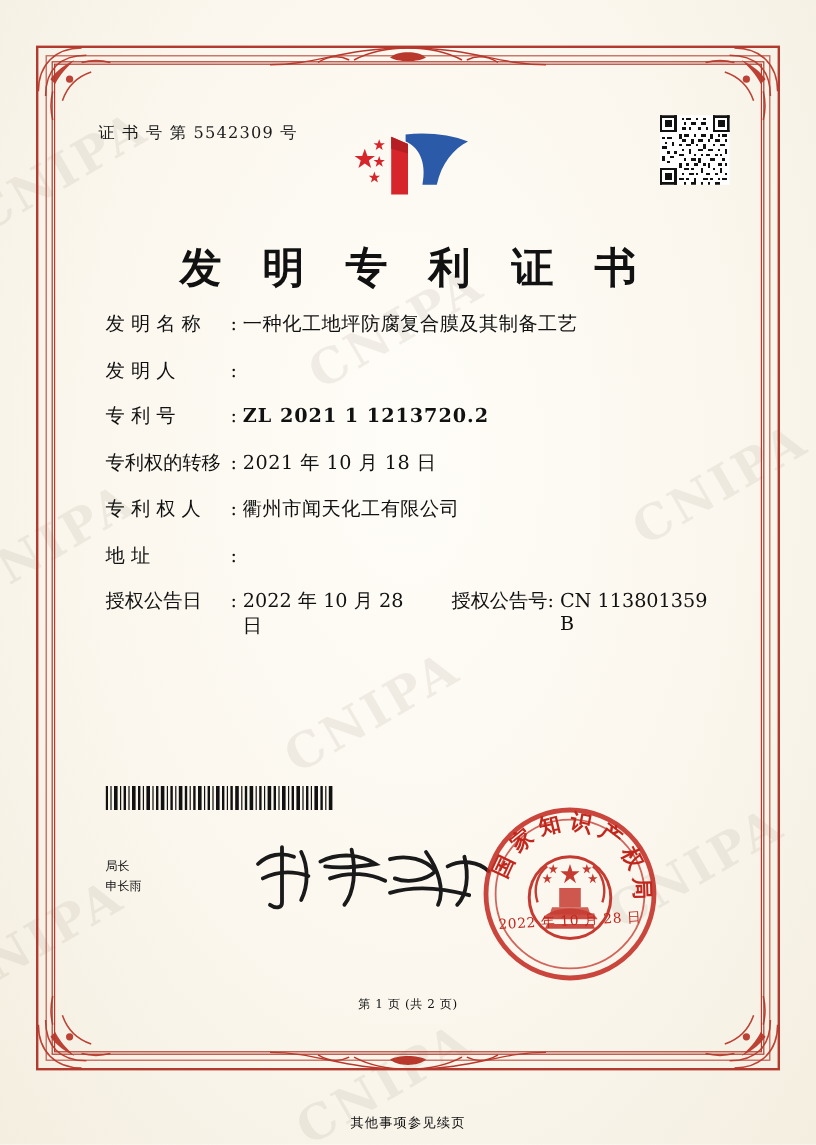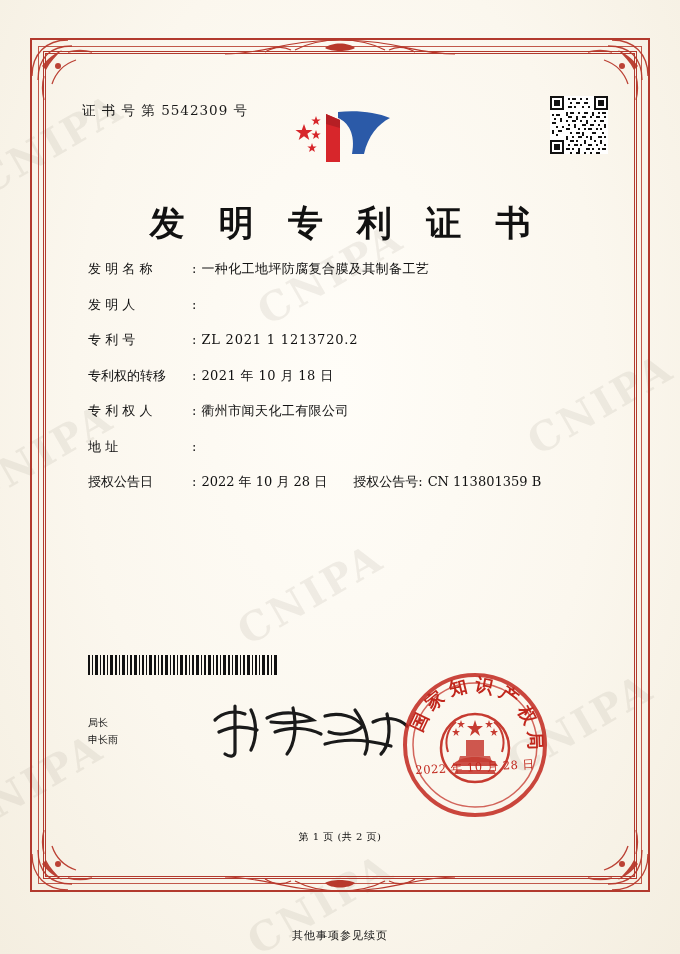--- a/index.html
+++ b/index.html
@@ -135,39 +135,39 @@
   }
 
   .fields {
     position: absolute;
     left: 28px; right: 20px; top: 190px;
   }
   .field-row {
     display: flex;
     align-items: baseline;
     margin-bottom: 17.5px;
-    font-size: 13px;
+    font-size: 16px;
     color: #111;
     font-family: "DejaVu Serif", "Liberation Serif", serif;
   }
   .f-label {
     width: 104px;
     flex: 0 0 104px;
     letter-spacing: 0;
     white-space: nowrap;
   }
   .f-colon {
     flex: 0 0 auto;
     padding-right: 5px;
   }
   .f-value {
     flex: 1 1 auto;
     letter-spacing: .4px;
   }
-  .f-value.mono { letter-spacing: .8px; }
+  .f-value.mono { letter-spacing: .8px; font-weight: bold; }
   .f-label2 {
     flex: 0 0 auto;
     padding-left: 26px;
     white-space: nowrap;
   }
 
   .para {
     margin-top: 22px;
     font-size: 13px;
     line-height: 2.0;

